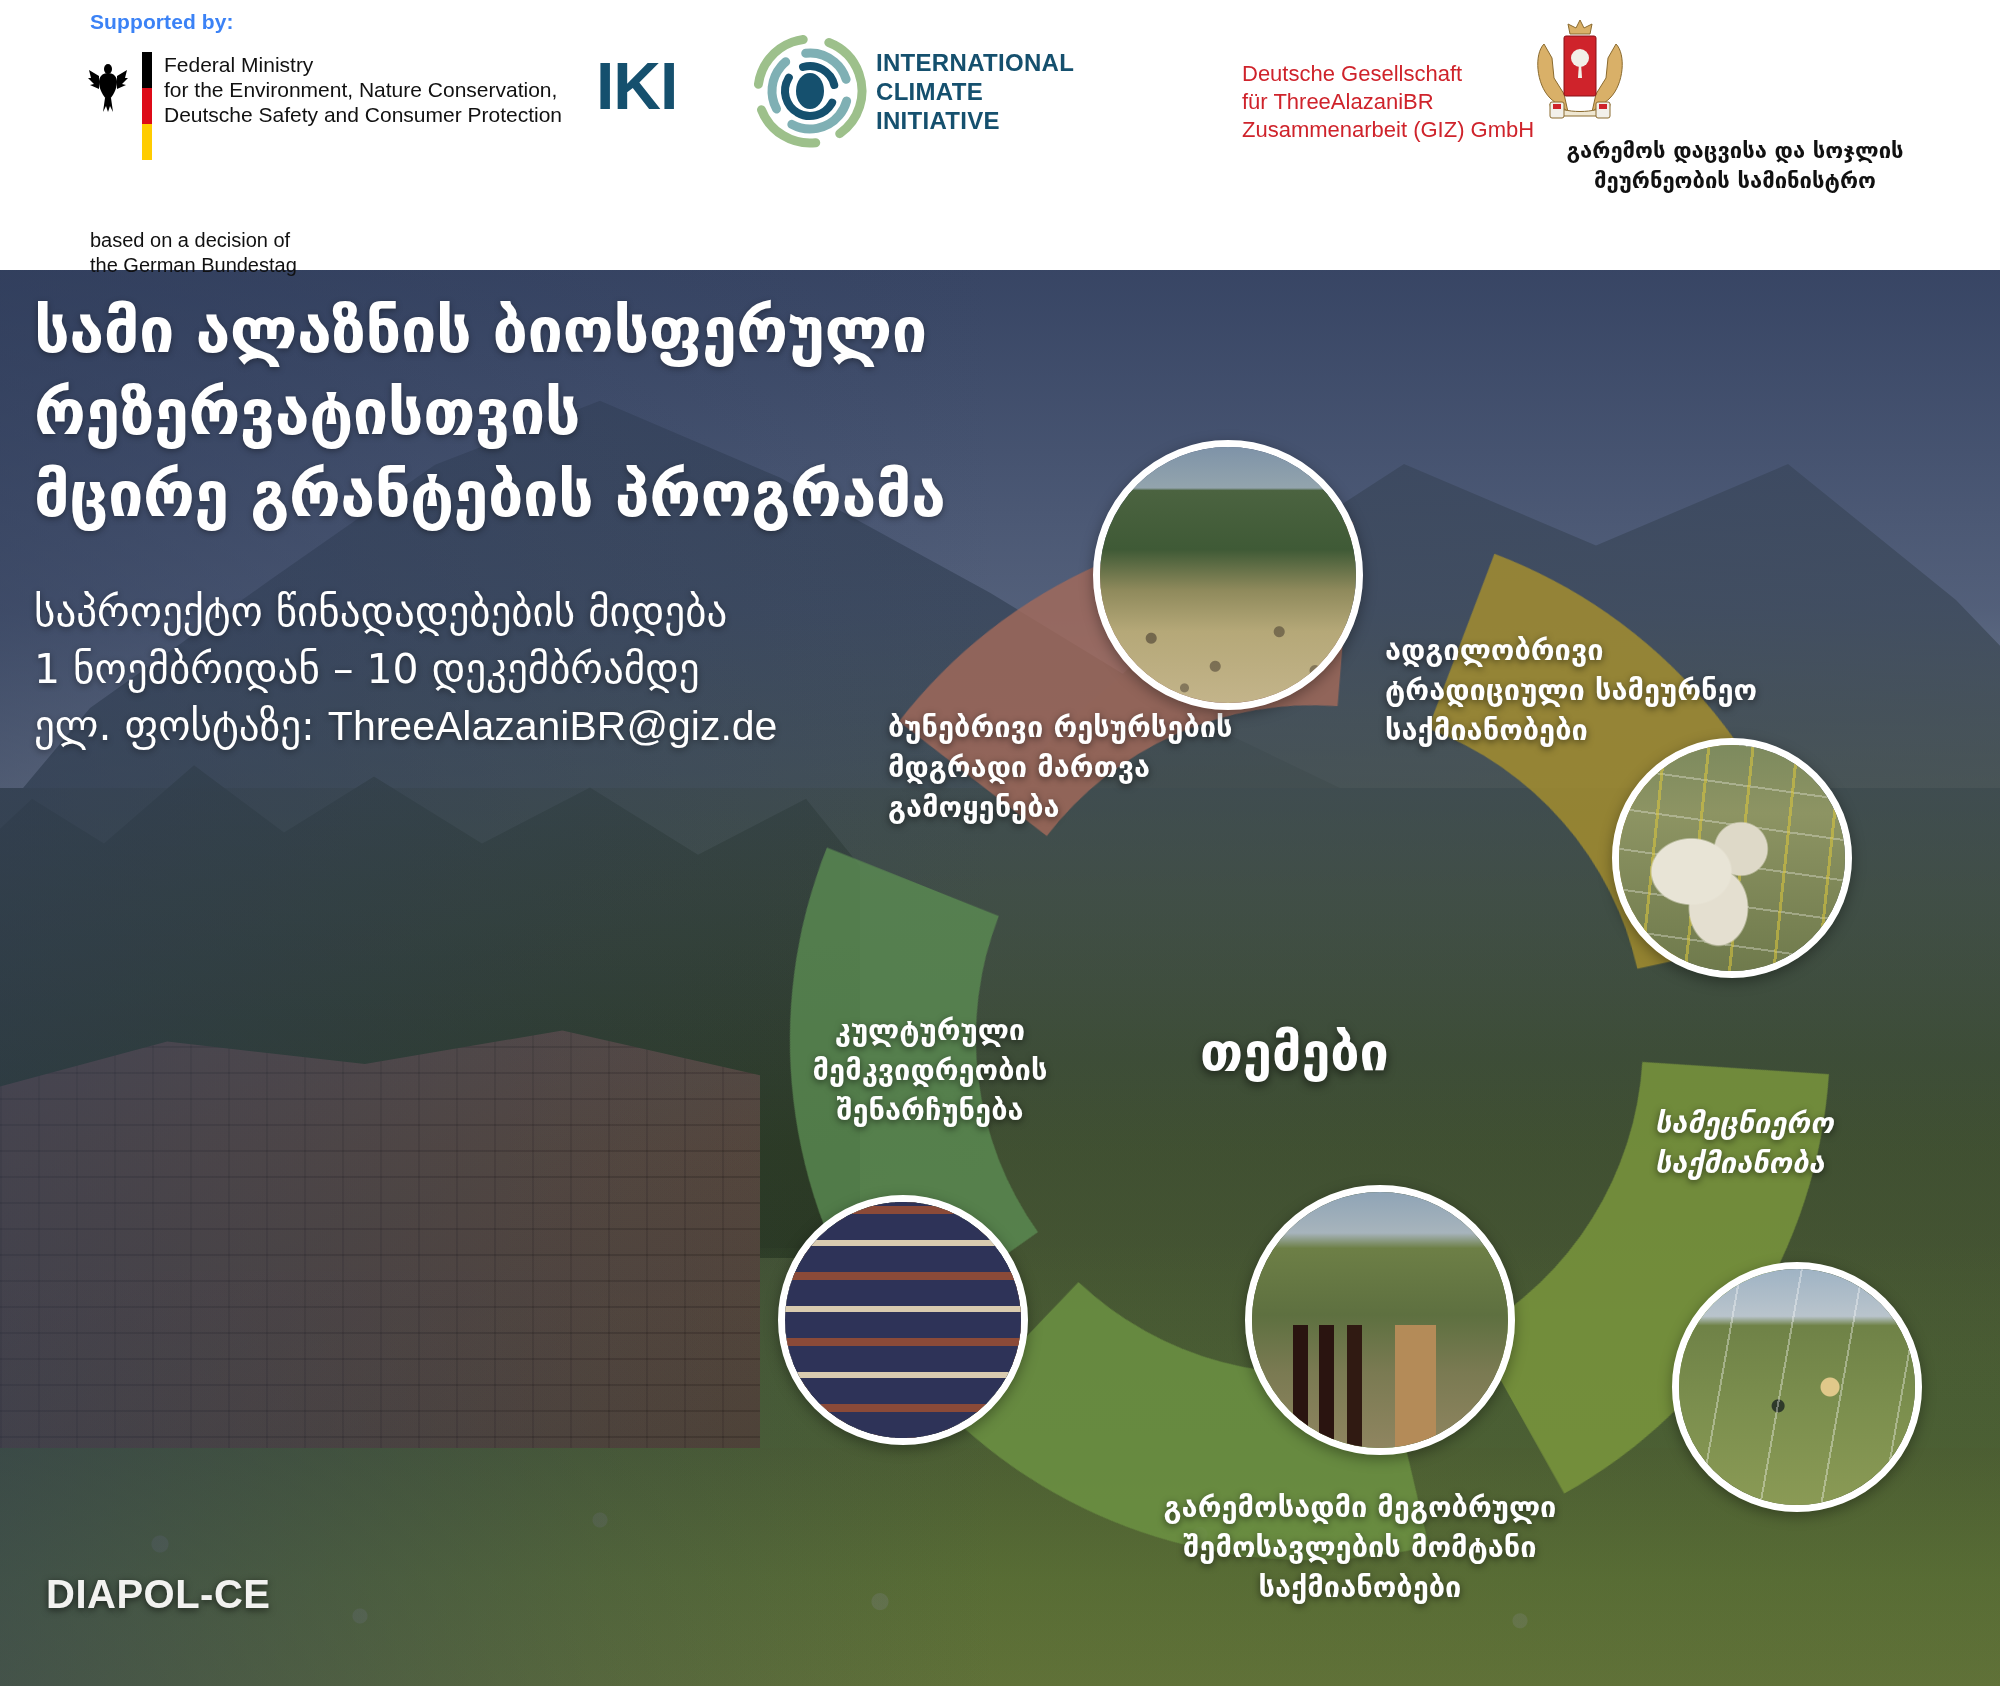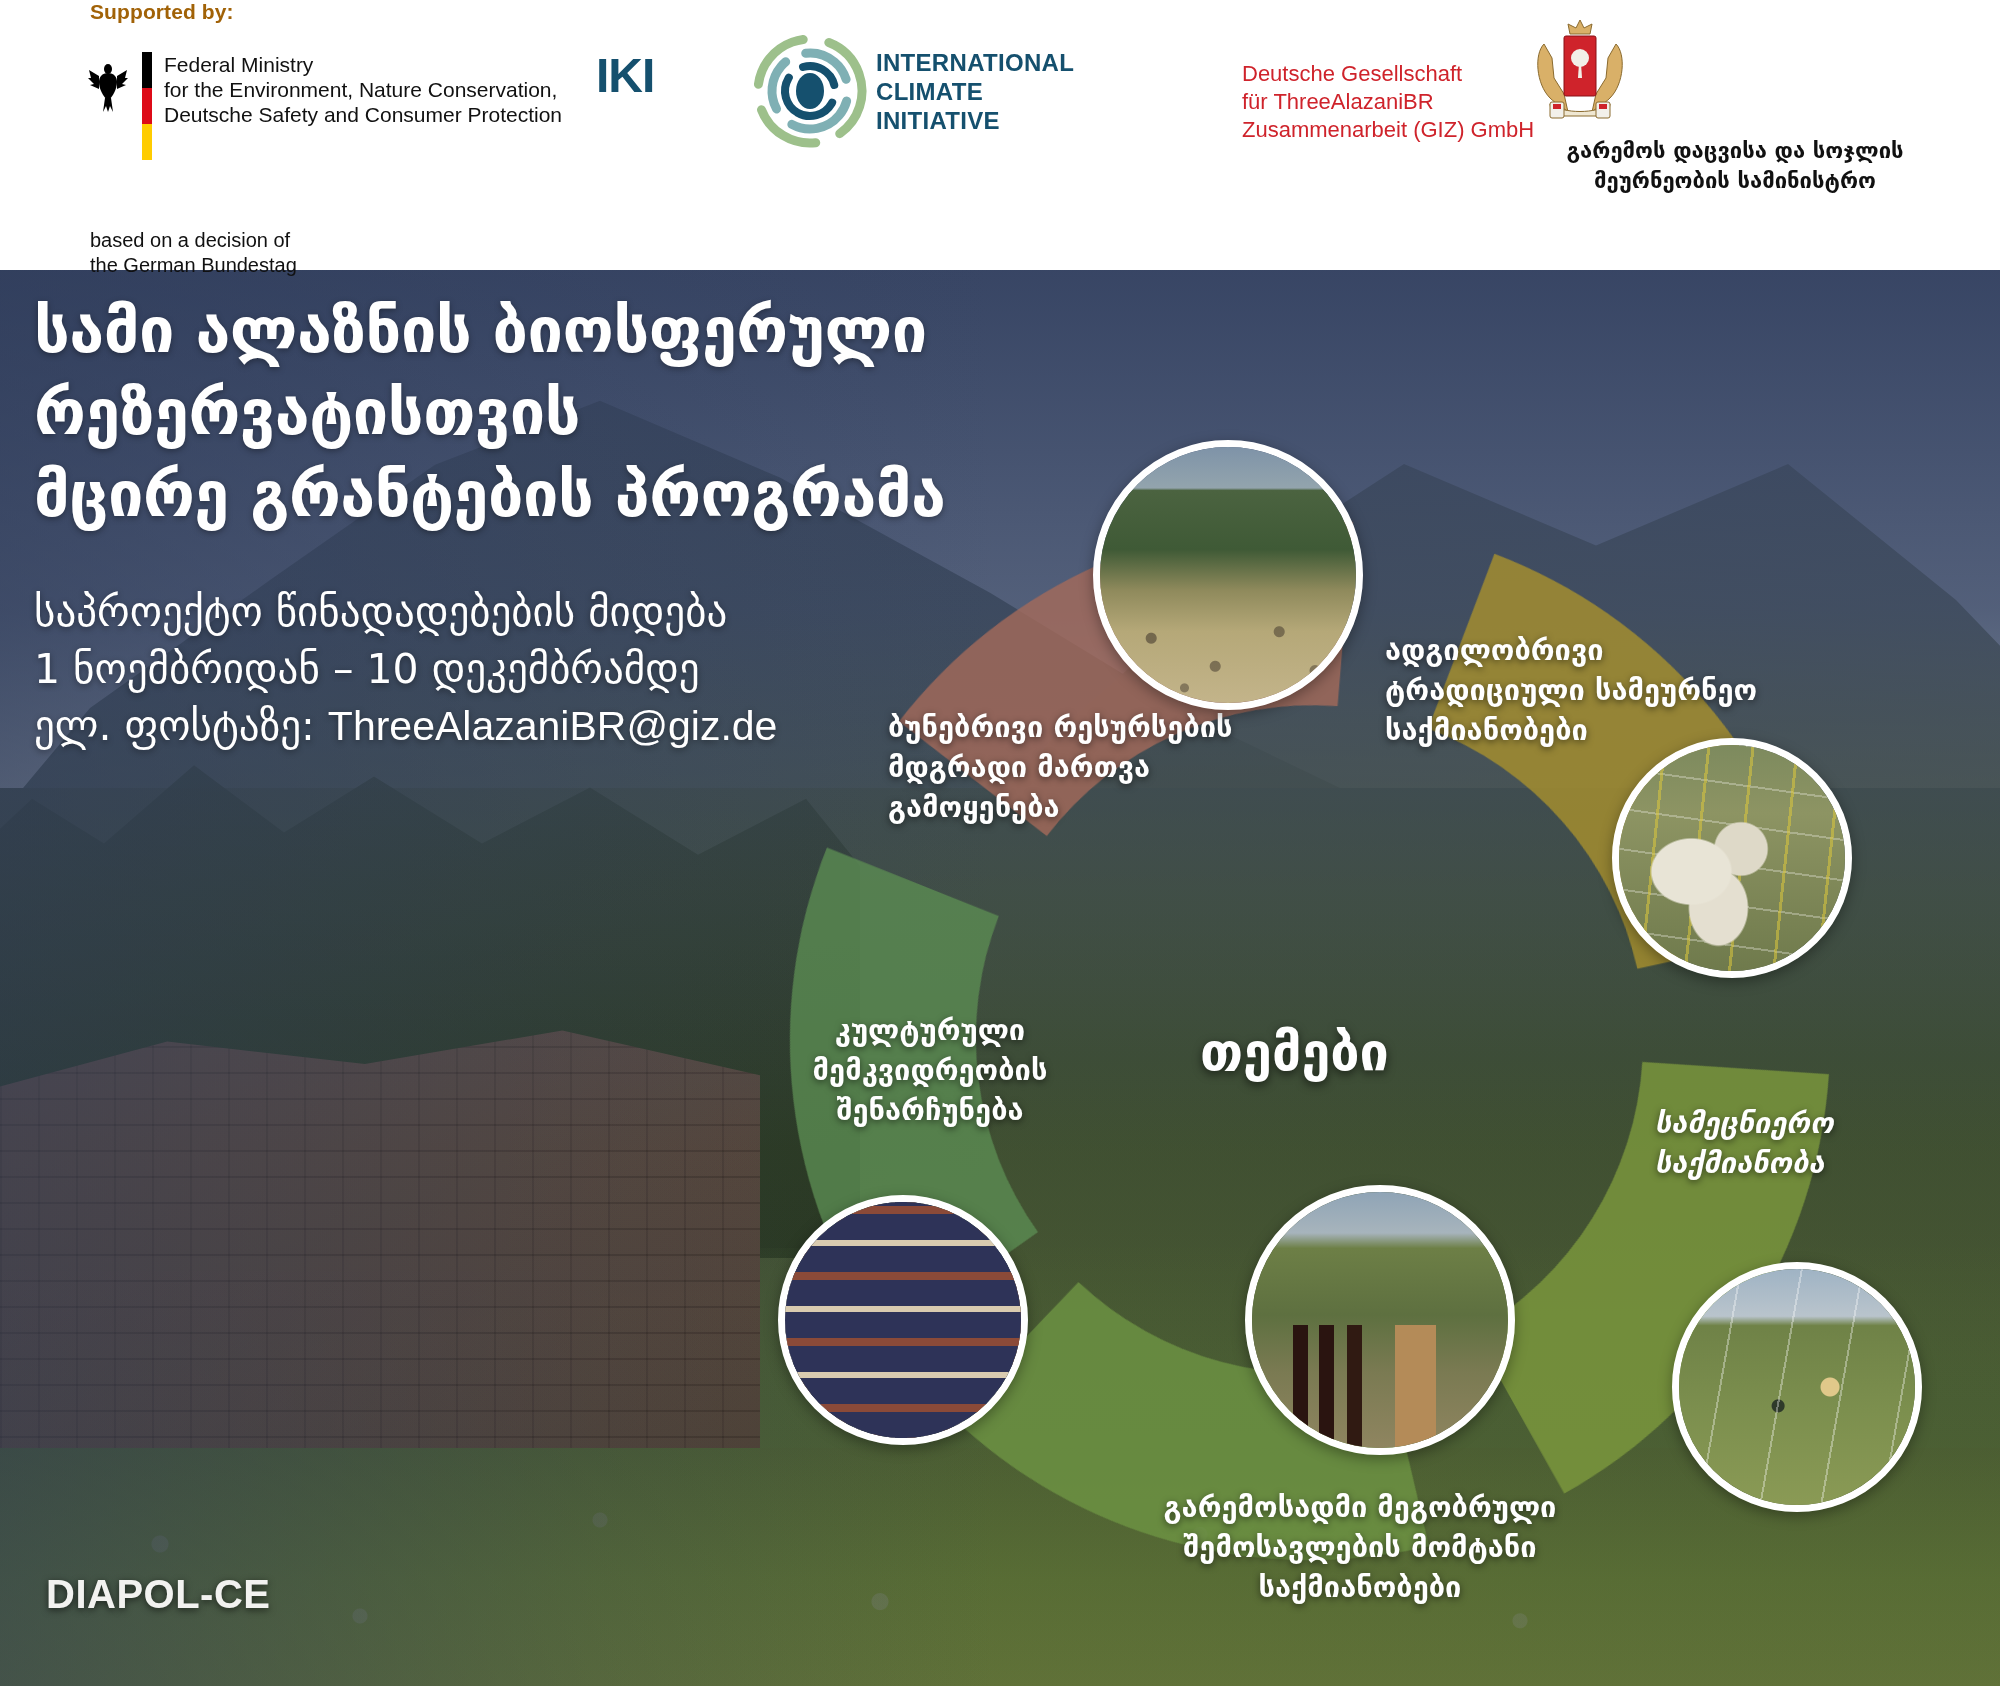--- a/index.html
+++ b/index.html
@@ -10,23 +10,23 @@
     overflow: hidden;
   }
   #poster { position: relative; width: 2000px; height: 1686px; overflow: hidden; }
 
   
   .header {
     position: absolute; left: 0; top: 0; width: 2000px; height: 270px;
     background: #ffffff; z-index: 40;
   }
   .hdr-supported {
-    position: absolute; left: 90px; top: 0;
-    font-family: "Liberation Sans", sans-serif;
-    font-size: 21px; font-weight: 700; color: #a16207; letter-spacing: .1px;
+    position: absolute; left: 90px; top: 10px;
+    font-family: "Liberation Sans", sans-serif;
+    font-size: 21px; font-weight: 700; color: #3b82f6; letter-spacing: .1px;
   }
   
   .bmuv { position: absolute; left: 88px; top: 52px; width: 420px; height: 110px; }
   .bmuv-eagle { position: absolute; left: 0; top: 4px; width: 40px; height: 56px; }
   .bmuv-flag { position: absolute; left: 54px; top: 0; width: 10px; height: 108px; }
   .bmuv-flag i { display: block; width: 10px; height: 36px; }
   .fl-b { background: #000000; }
   .fl-r { background: #DD0B18; }
   .fl-y { background: #FFCC00; }
   .bmuv-txt {
@@ -38,21 +38,21 @@
     position: absolute; left: 90px; top: 228px;
     font-family: "Liberation Sans", sans-serif;
     font-size: 20px; line-height: 25px; color: #111;
   }
 
   
   .iki { position: absolute; left: 596px; top: 40px; width: 400px; height: 110px; }
   .iki-wordmark {
     position: absolute; left: 0; top: 8px;
     font-family: "Liberation Sans", sans-serif;
-    font-size: 48px; font-weight: 700; color: #15506E; letter-spacing: -1px;
+    font-size: 66px; font-weight: 700; color: #15506E; letter-spacing: -1px;
   }
   .iki-mark { position: absolute; left: 155px; top: -8px; }
   .iki-txt {
     position: absolute; left: 280px; top: 8px;
     font-family: "Liberation Sans", sans-serif;
     font-size: 24px; line-height: 29px; font-weight: 700;
     color: #15506E; letter-spacing: .3px;
   }
 
   

